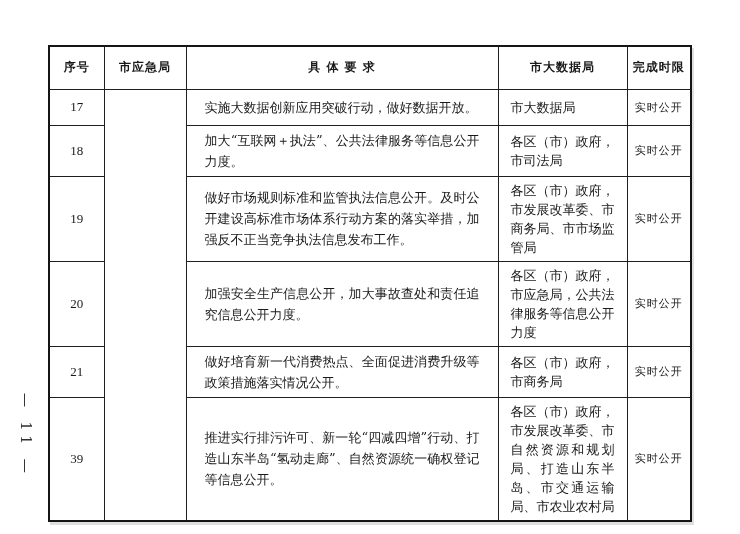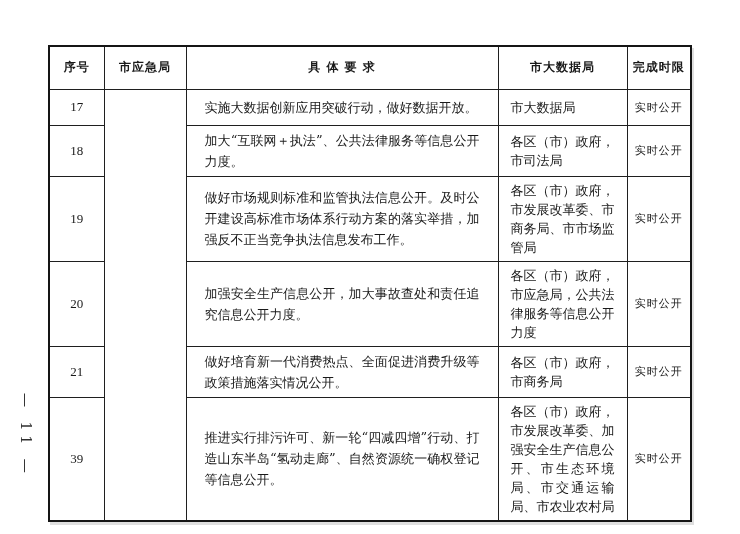--- a/index.html
+++ b/index.html
@@ -126,17 +126,17 @@
     </tr>
     <tr class="h-r21">
       <td class="no">21</td>
       <td class="req">做好培育新一代消费热点、全面促进消费升级等政策措施落实情况公开。</td>
       <td class="unit">各区（市）政府，市商务局</td>
       <td class="deadline">实时公开</td>
     </tr>
     <tr class="h-r22">
       <td class="no">39</td>
       <td class="req">推进实行排污许可、新一轮“四减四增”行动、打造山东半岛“氢动走廊”、自然资源统一确权登记等信息公开。</td>
-      <td class="unit">各区（市）政府，市发展改革委、加强安全生产信息公开、市生态环境局、市交通运输局、市农业农村局</td>
+      <td class="unit">各区（市）政府，市发展改革委、市自然资源和规划局、打造山东半岛、市交通运输局、市农业农村局</td>
       <td class="deadline">实时公开</td>
     </tr>
   </tbody>
 </table>
 
 </body></html>

